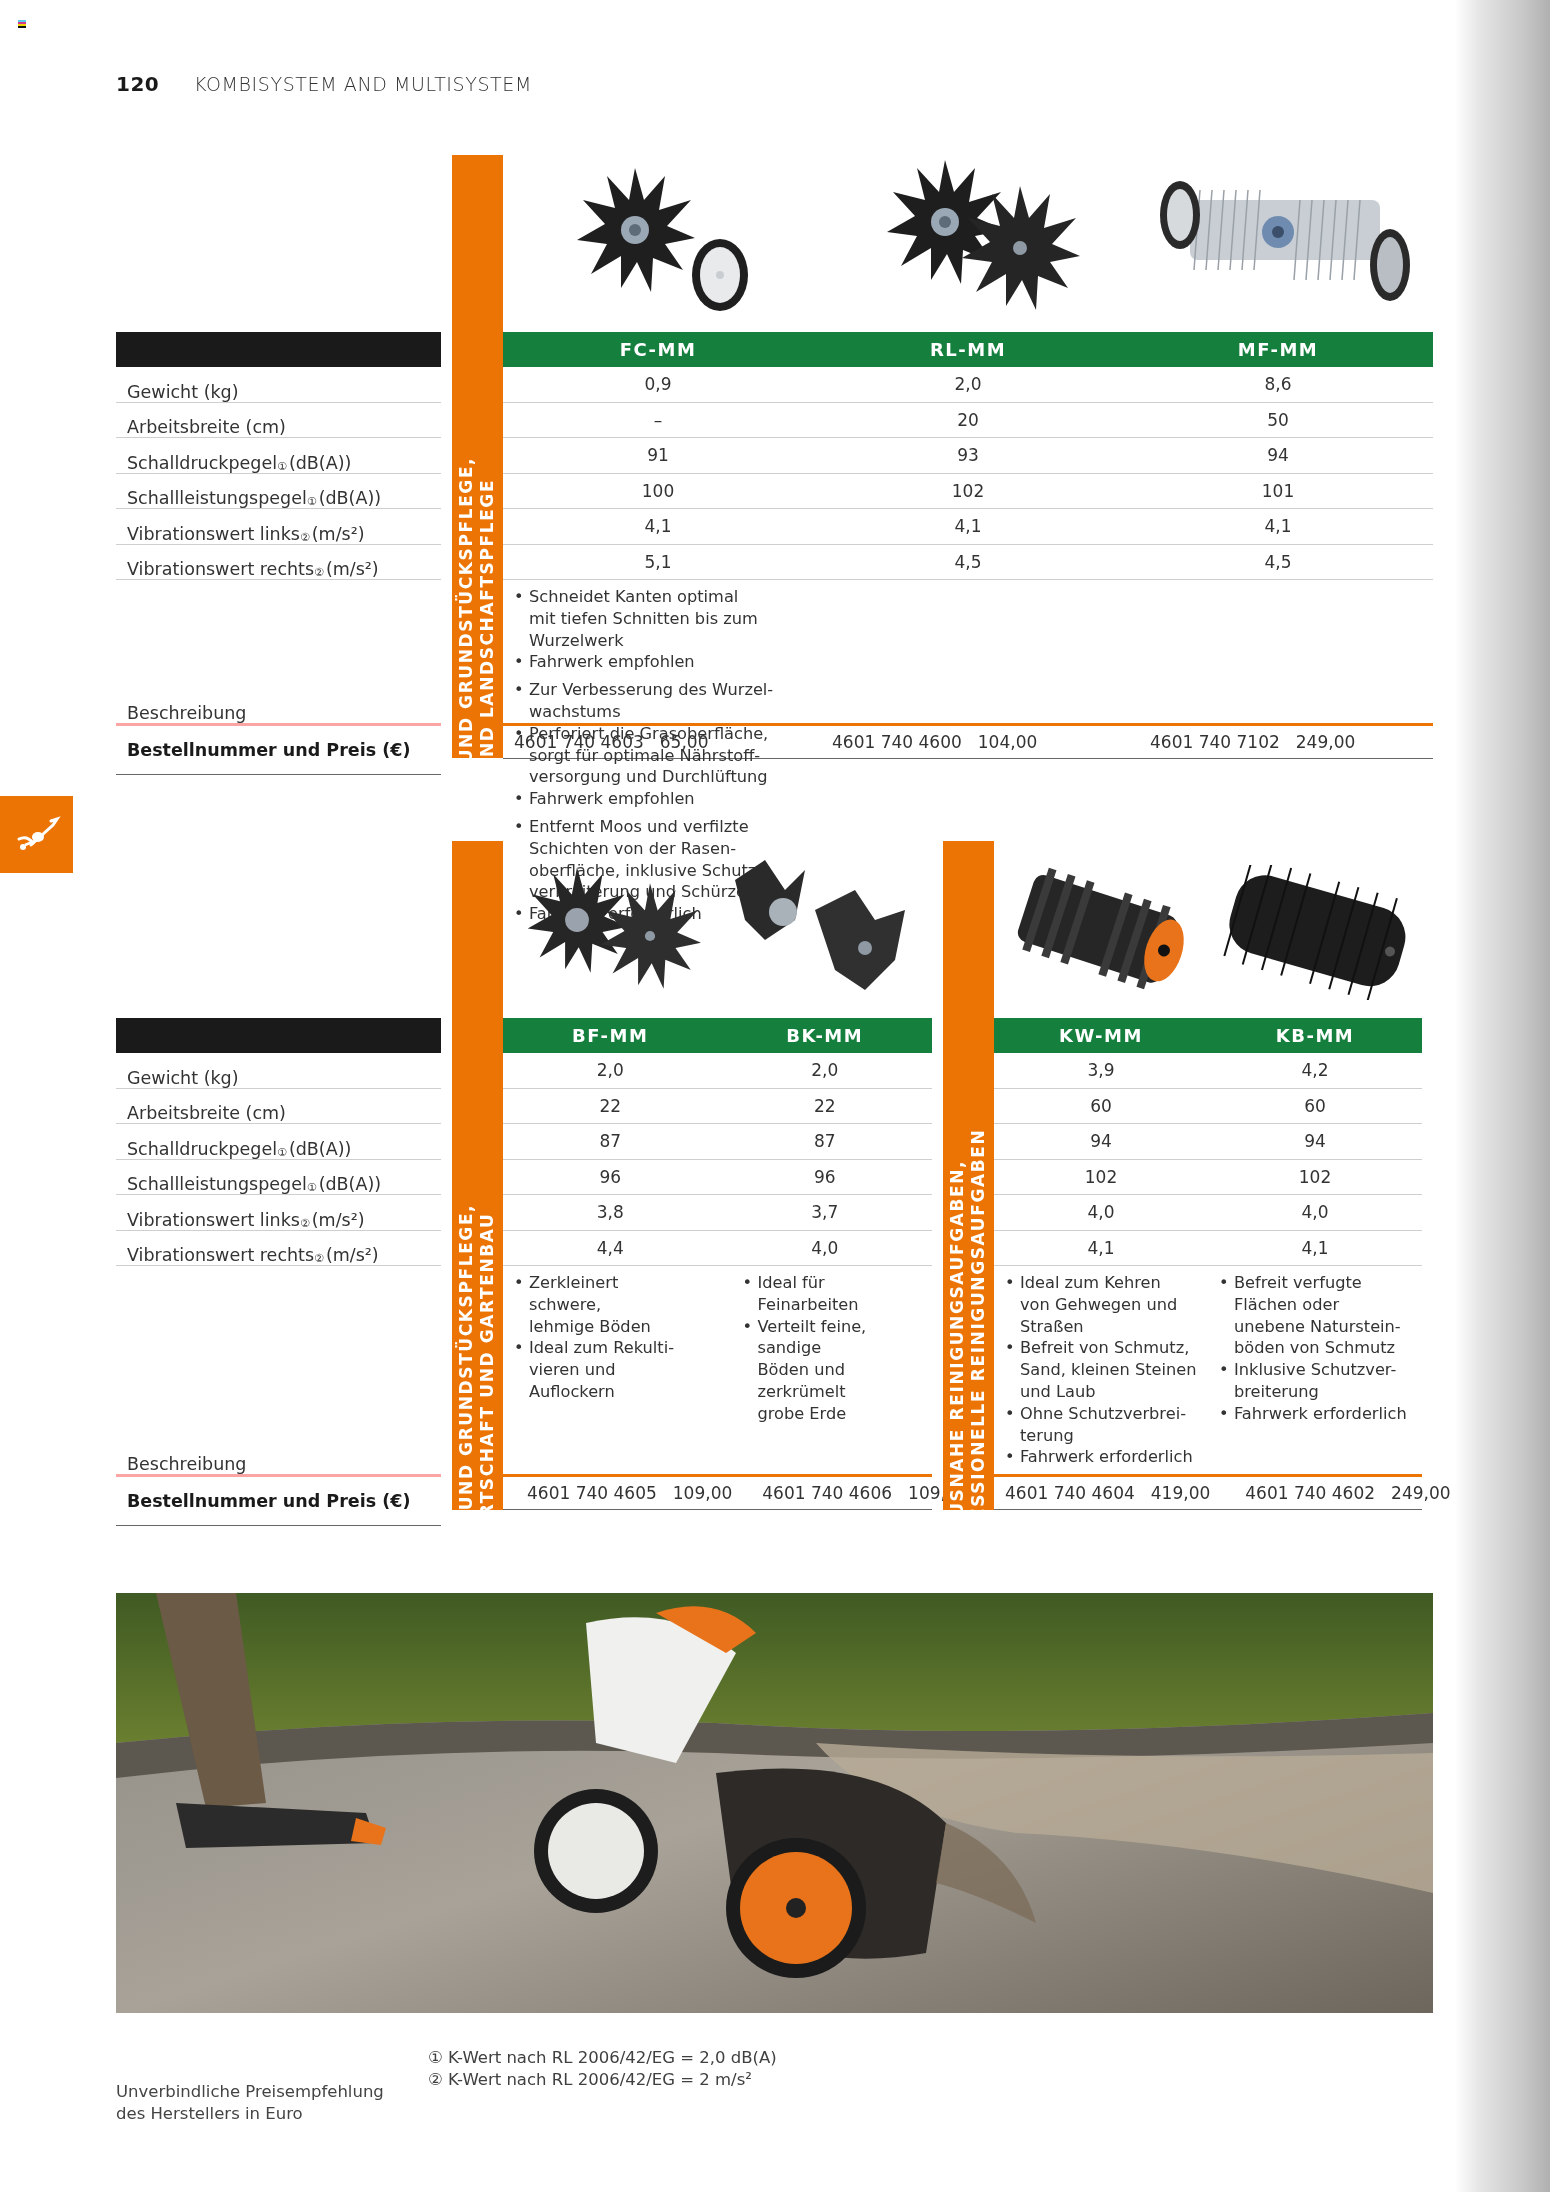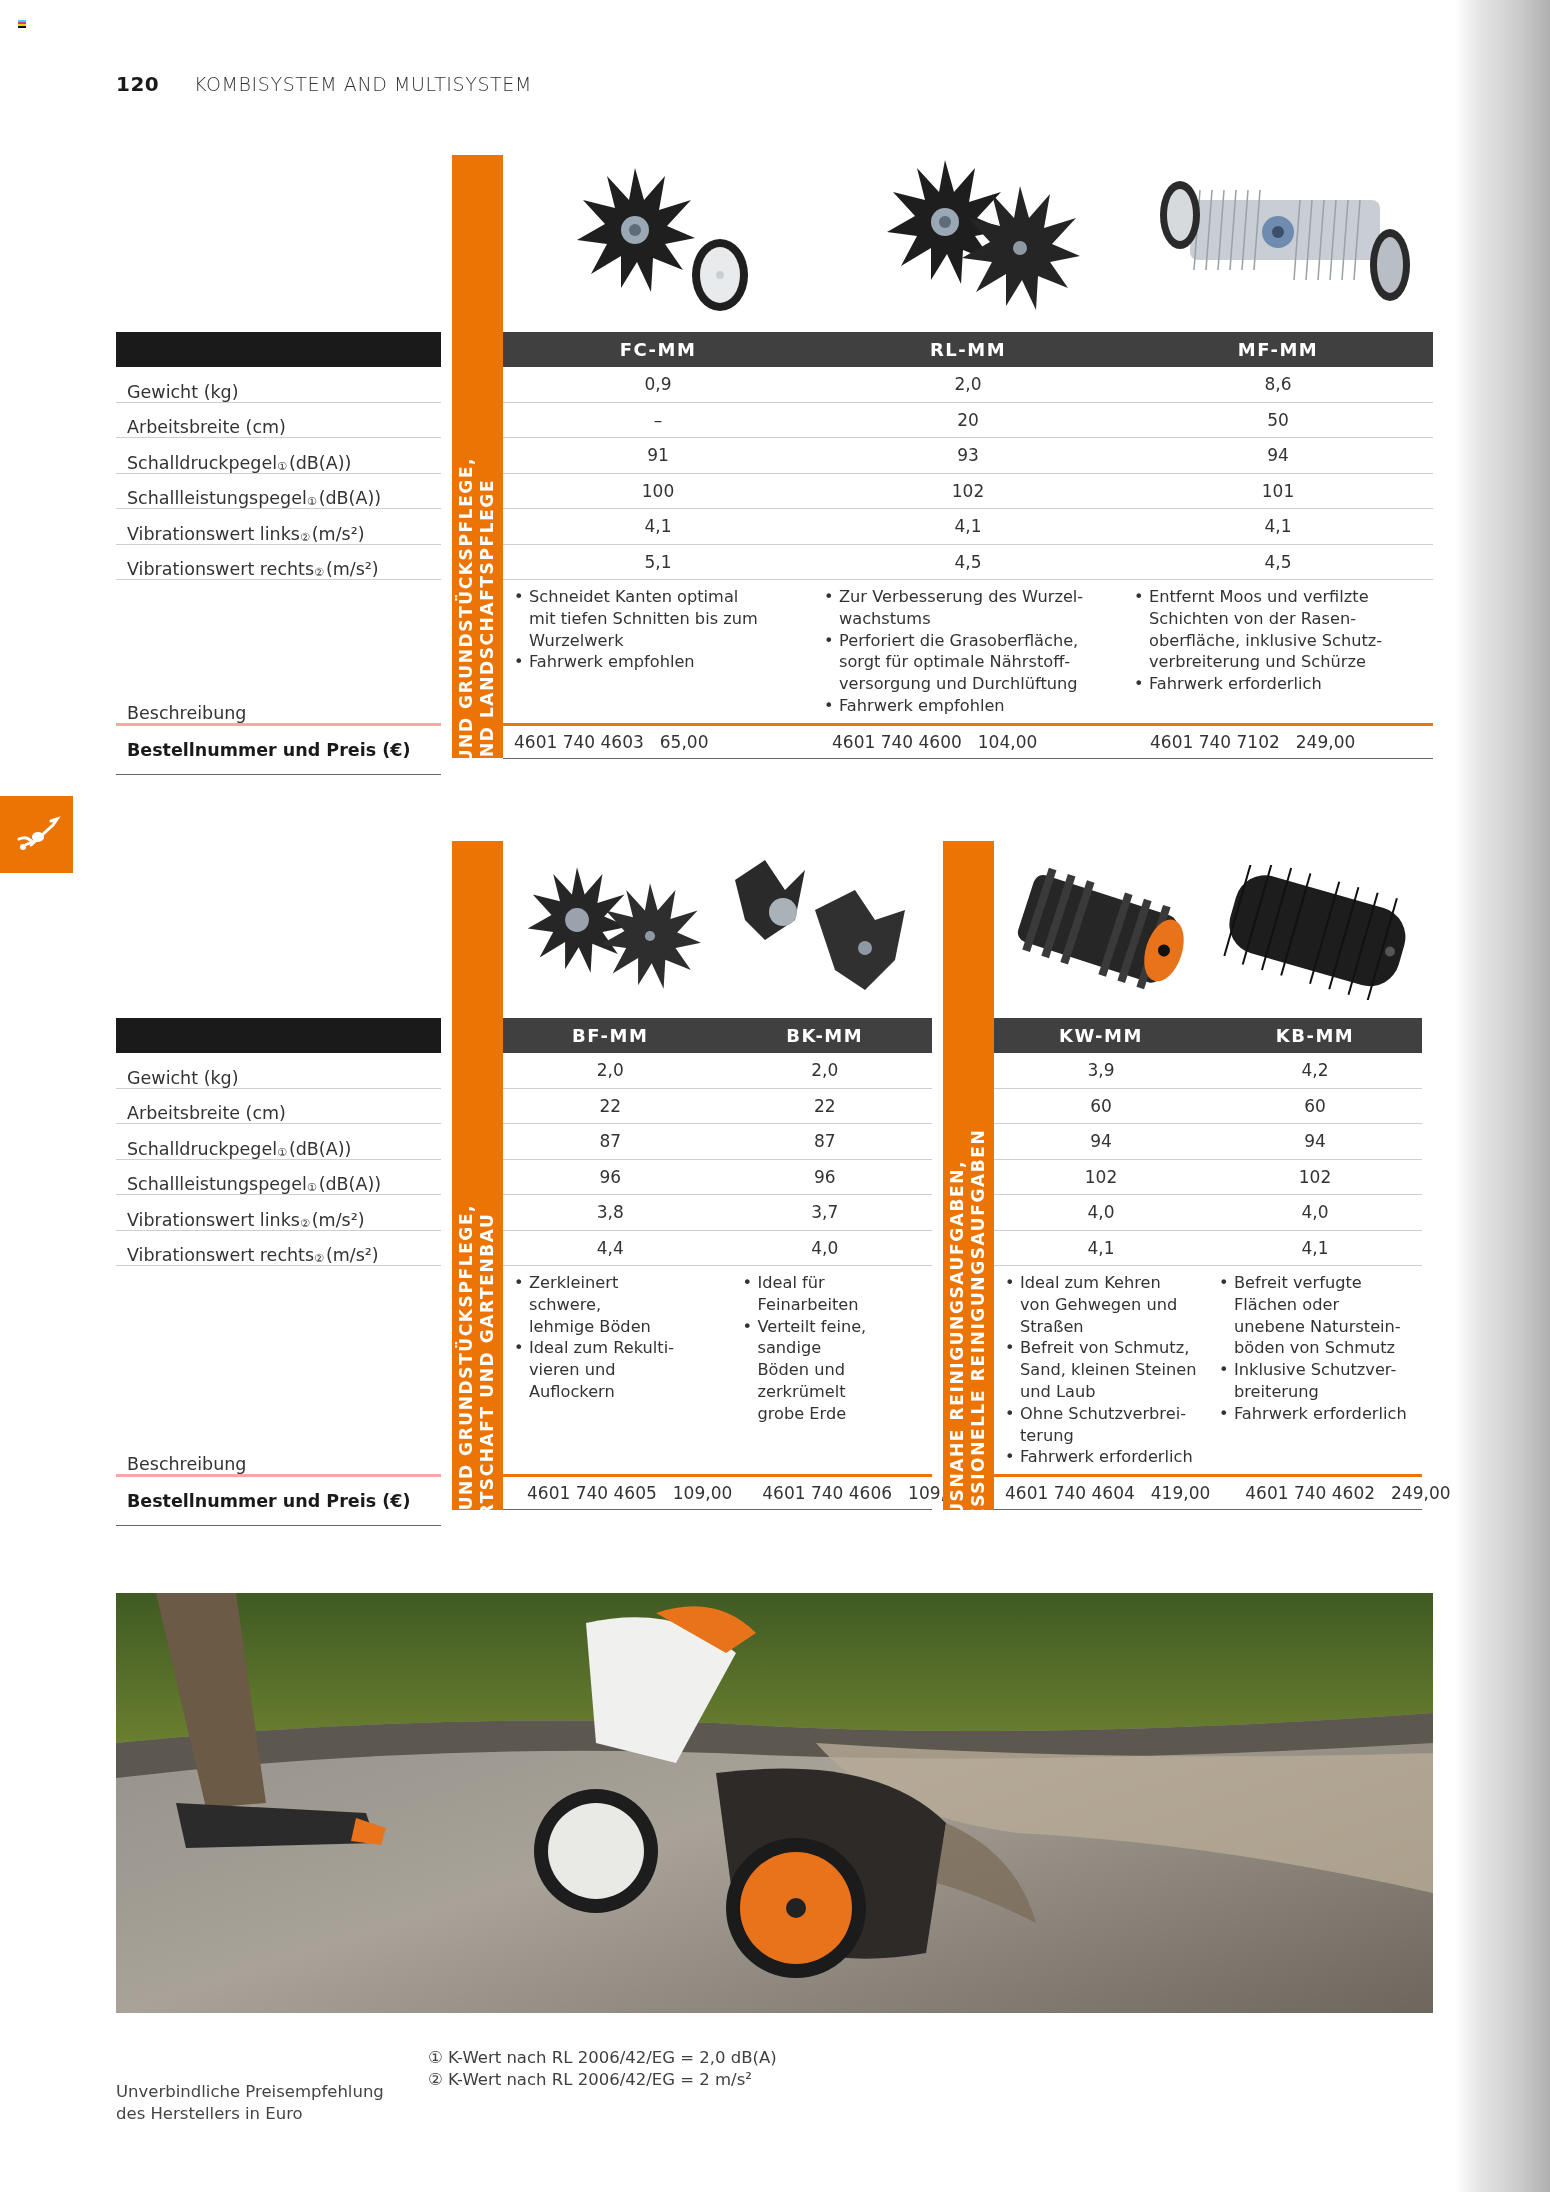--- a/index.html
+++ b/index.html
@@ -26,21 +26,21 @@
 
   .orange-bar { position: absolute; background: #ec7404; }
   .orange-bar .vtext {
     position: absolute; left: 50%; bottom: 0;
     transform-origin: left top;
     color: #fff; font-weight: bold; font-size: 17px; letter-spacing: 1.6px; line-height: 21px;
     text-align: center; white-space: nowrap;
   }
 
   .col-block { position: absolute; }
-  .col-header { background: #404040; height: 35px; display: flex; }
+  .col-header { background: #15803d; height: 35px; display: flex; }
   .col-header div { flex: 1; color: #fff; font-weight: bold; font-size: 18px; letter-spacing: 1.5px; display: flex; align-items: center; justify-content: center; }
   .data-row { display: flex; height: 35.5px; border-bottom: 1.5px solid #cfcfcf; }
   .data-row div { flex: 1; display: flex; align-items: center; justify-content: center; font-size: 17px; color: #333; }
   .desc-row { display: flex; }
   .desc-row .cell { flex: 1; padding: 6px 8px 0 10px; }
   .desc-row ul { list-style: none; }
   .desc-row li { position: relative; padding-left: 16px; font-size: 16.2px; line-height: 21.8px; color: #333; white-space: pre-line; }
   .desc-row li::before { content: "•"; position: absolute; left: 1px; top: 0; }
   .price-row { display: flex; height: 36px; border-top: 3px solid #ec7404; border-bottom: 1.5px solid #666; gap: 24px; }
   .price-row .cell { flex: 1; display: flex; align-items: center; padding-left: 11px; font-size: 17px; color: #333; white-space: pre; }
@@ -199,21 +199,21 @@
   <div class="data-row">
       <div>4,1</div>
       <div>4,1</div>
       <div>4,1</div>
     </div>
   <div class="data-row">
       <div>5,1</div>
       <div>4,5</div>
       <div>4,5</div>
     </div>
-  <div class="desc-row" style="height:143px;">
+  <div class="desc-row" style="height:143px;flex-direction:column;">
     <div class="cell">
         <ul>
       <li>Schneidet Kanten optimal
 mit tiefen Schnitten bis zum
 Wurzelwerk</li>
       <li>Fahrwerk empfohlen</li>
     </ul>
       </div>
     <div class="cell">
         <ul>

